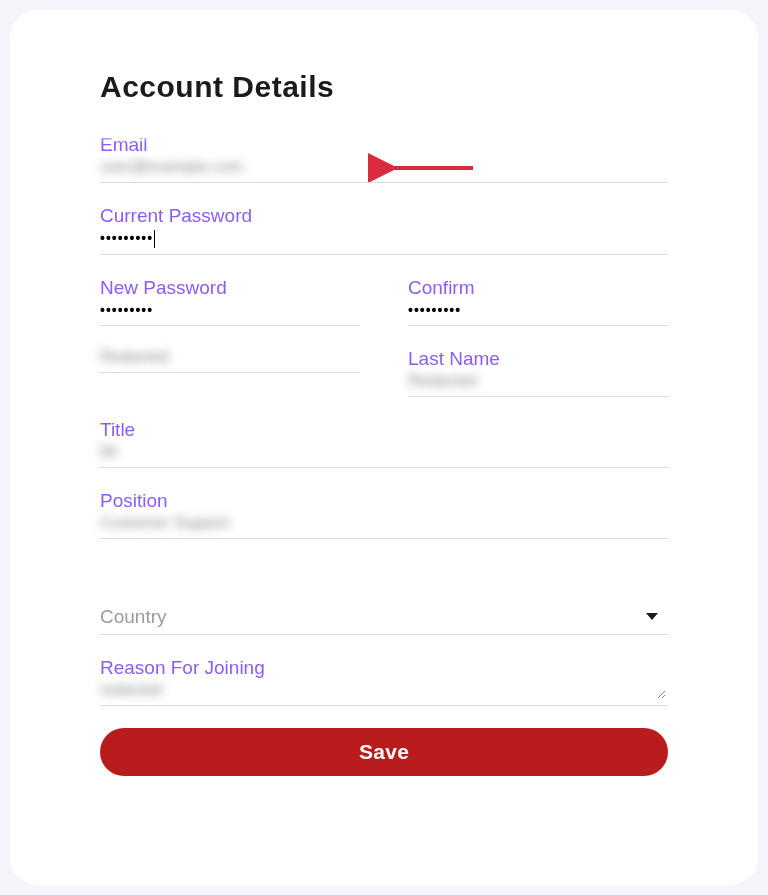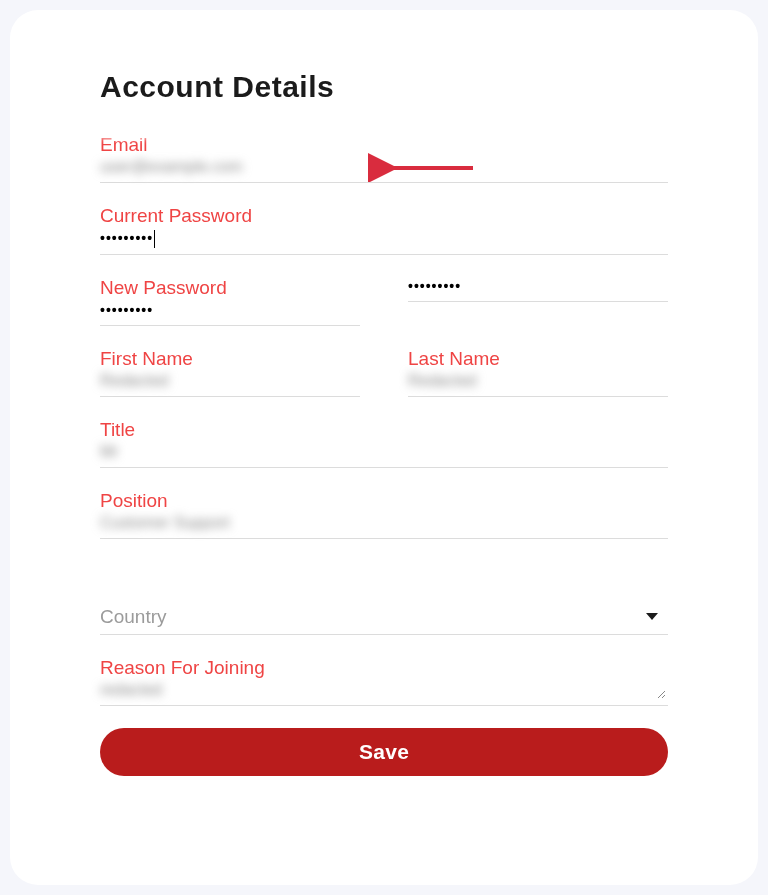--- a/index.html
+++ b/index.html
@@ -43,21 +43,21 @@
       flex: 1;
       display: flex;
       flex-direction: column;
       position: relative;
     }
     .field.full {
       width: 100%;
     }
     .label {
       font-size: 19px;
-      color: #ef4444;
+      color: #8b5cf6;
       font-weight: 400;
       margin-bottom: 2px;
     }
     .input-line {
       border-bottom: 1px solid #dcdcdc;
       padding-bottom: 6px;
       min-height: 24px;
       position: relative;
     }
     .blurred {
@@ -183,29 +183,29 @@
     </div>
 
     <div class="row">
       <div class="field">
         <span class="label">New Password</span>
         <div class="input-line">
           <span class="dots">•••••••••</span>
         </div>
       </div>
       <div class="field">
+        <span class="label">Confirm</span>
         <div class="input-line">
           <span class="dots">•••••••••</span>
         </div>
       </div>
     </div>
 
     <div class="row">
       <div class="field">
-        <span class="label">First Name</span>
         <div class="input-line">
           <span class="blurred">Redacted</span>
         </div>
       </div>
       <div class="field">
         <span class="label">Last Name</span>
         <div class="input-line">
           <span class="blurred">Redacted</span>
         </div>
       </div>

